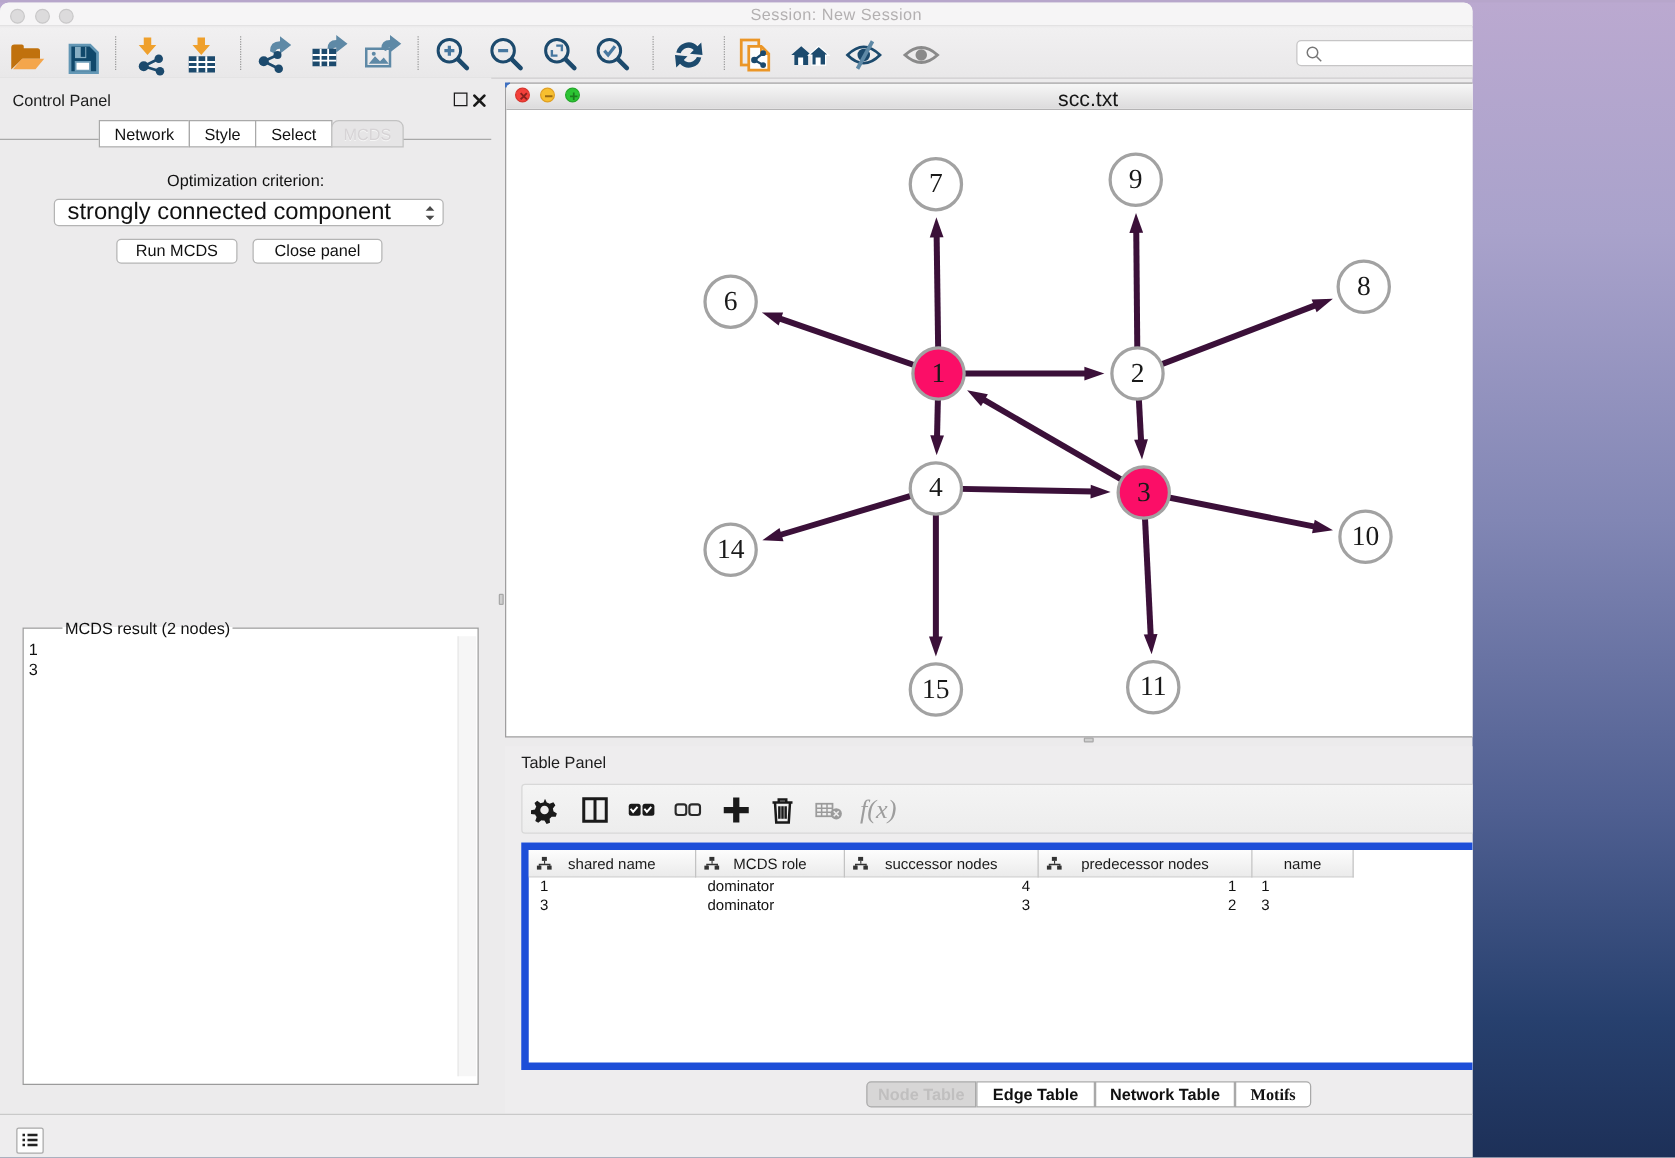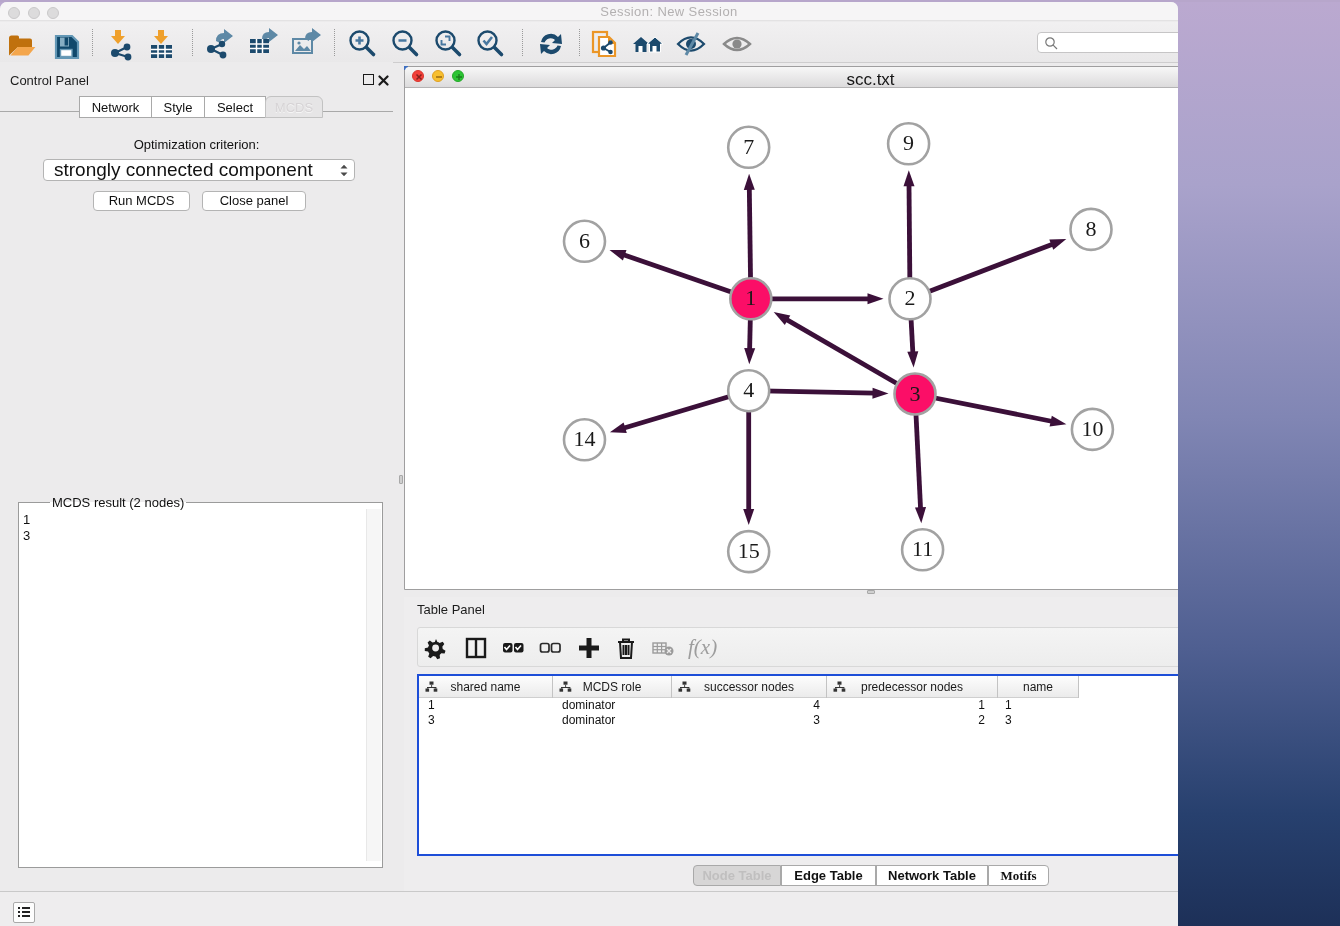--- a/index.html
+++ b/index.html
@@ -34,21 +34,21 @@
 #netwin { position:absolute; left:404px; top:64px; width:933px; height:524px; background:#fff; border:1px solid #9f9e9f; border-radius:4px 4px 0 0; }
 #nettitle { position:absolute; left:0; top:0; width:100%; height:21px; background:linear-gradient(#f7f7f7,#dcdbdc); border-bottom:1px solid #b4b3b4; border-radius:4px 4px 0 0; }
 #nettitle .txt { position:absolute; width:100%; text-align:center; top:3px; font-size:17px; color:#161616; }
 .mac { position:absolute; top:3px; width:12px; height:12px; border-radius:50%; }
 #graph { position:absolute; left:0; top:21px; }
 
 
 #tpanel { position:absolute; left:404px; top:595px; width:934px; height:294px; background:#eeedee; }
 #tpanel .ptitle { position:absolute; left:13px; top:5px; font-size:13px; color:#1c1c1c; }
 #ttoolbar { position:absolute; left:13px; top:30px; width:908px; height:40px; background:linear-gradient(#f4f4f4,#ededed); border:1px solid #d8d8d8; border-radius:3px; }
-#ttable { position:absolute; left:13px; top:77px; width:910px; height:182px; background:#fff; border:2px solid #1d4ed8; }
+#ttable { position:absolute; left:13px; top:77px; width:910px; height:182px; background:#fff; border:6px solid #1d4ed8; }
 #thead { position:absolute; left:0; top:0; width:660px; height:22px; background:linear-gradient(#fdfdfd,#ebebeb); border-bottom:1px solid #cfcfcf; font-size:12px; color:#1a1a1a; }
 .treeic { position:absolute; left:6px; top:5px; }
 .th { position:absolute; top:0; height:22px; border-right:1px solid #c3c3c3; text-align:center; line-height:22px; }
 .td { position:absolute; font-size:12px; color:#111; }
 .btab { position:absolute; top:268px; height:21px; background:#fff; border:1px solid #a9a9a9; font-size:13px; color:#111; text-align:center; line-height:20px; font-weight:bold; }
 
 
 #statusbar { position:absolute; left:0; top:889px; width:1338px; height:35px; background:#eeedee; border-top:1px solid #c9c9c9;padding-left:31px; }
 #listbtn { position:absolute; left:13px; top:10px; width:22px; height:21px; background:#fdfdfd; border:1px solid #a9a9a9; border-radius:2px; }
 #membtn { position:absolute; left:1254px; top:6px; width:74px; height:23px; background:linear-gradient(#fdfdfd,#f2f2f2); border:1px solid #9b9b9b; font-size:12px; color:#111; text-align:center; line-height:21px; }

